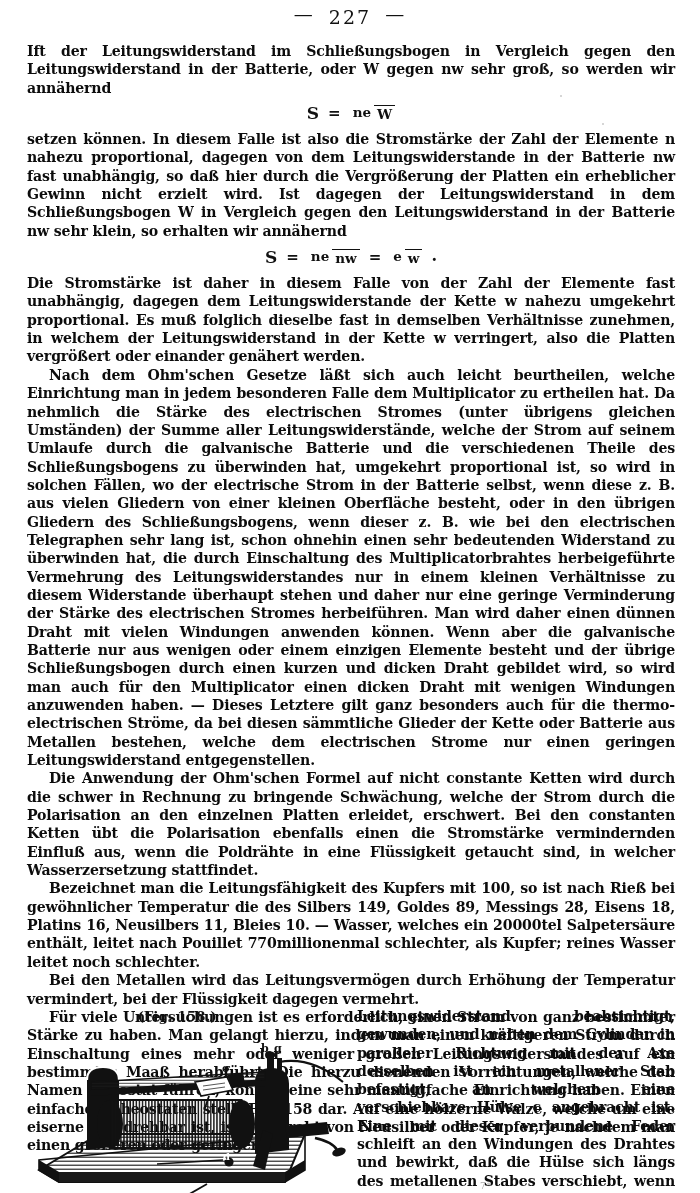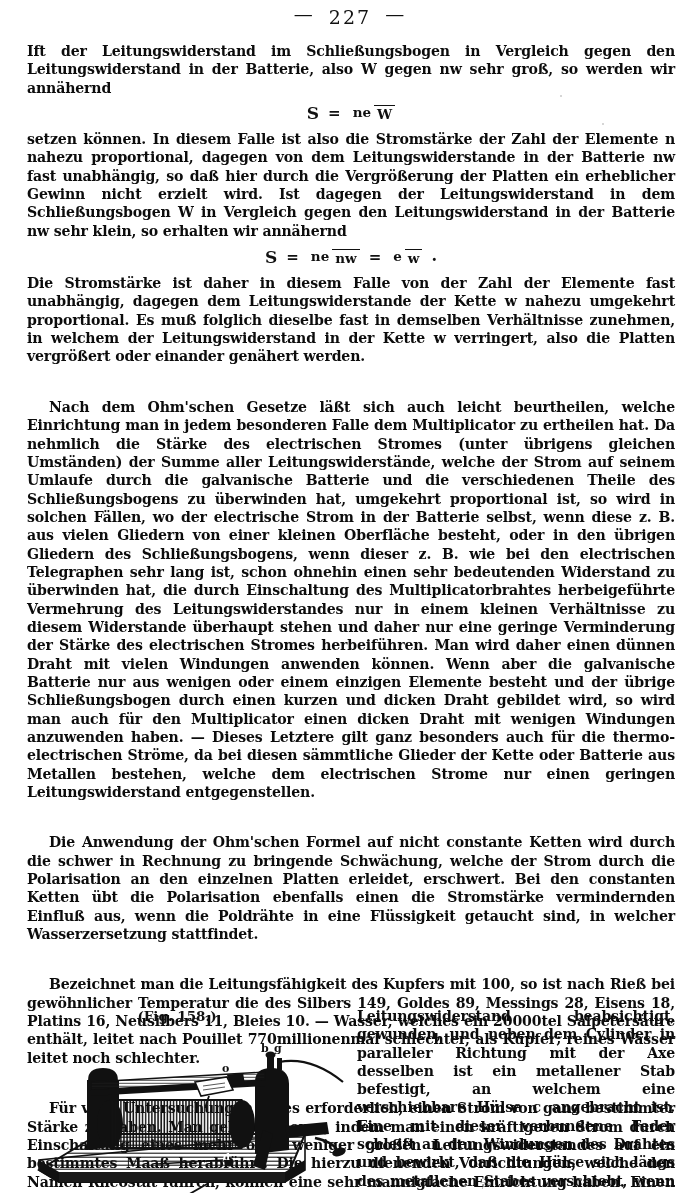--- a/index.html
+++ b/index.html
@@ -48,21 +48,21 @@
   .para {
     font-family: "DejaVu Serif", "Liberation Serif", serif;
     font-size: 14.1px;
     line-height: 18.35px;
     text-align: justify;
     text-justify: inter-word;
     margin: 0;
     color: #0c0c0c;
     -webkit-font-smoothing: none;
   }
-  .para.indent { text-indent: 22px; margin-top: 32px; }
+  .para.indent { text-indent: 22px; }
   .fraktur {
     
     font-family: "DejaVu Serif", "Liberation Serif", serif;
     font-weight: 600;
     font-style: normal;
     letter-spacing: -0.15px;
     transform: none;
   }
 
   
@@ -147,21 +147,21 @@
 <body>
 
 <div class="page">
 
   <div class="folio">
     <span class="dash">—</span><span>227</span><span class="dash">—</span>
   </div>
 
   <div class="body-col">
 
-    <p class="para fraktur">Ift der Leitungswiderstand im Schließungsbogen in Vergleich gegen den Leitungswiderstand in der Batterie, also W gegen nw sehr groß, so werden wir annähernd</p>
+    <p class="para fraktur">Ift der Leitungswiderstand im Schließungsbogen in Vergleich gegen den Leitungswiderstand in der Batterie, oder W gegen nw sehr groß, so werden wir annähernd</p>
 
     <div class="formula">
       <span class="fr-row">
         <span class="fr-sym">S</span>
         <span class="fr-eq">=</span>
         <span class="frac">
           <span class="num">ne</span>
           <span class="den">W</span>
         </span>
       </span>
@@ -183,20 +183,21 @@
           <span class="den">w</span>
         </span>
         <span class="fr-dot">.</span>
       </span>
     </div>
 
     <p class="para fraktur">Die Stromstärke ist daher in diesem Falle von der Zahl der Elemente fast unabhängig, dagegen dem Leitungswiderstande der Kette w nahezu umgekehrt proportional. Es muß folglich dieselbe fast in demselben Verhältnisse zunehmen, in welchem der Leitungswiderstand in der Kette w verringert, also die Platten vergrößert oder einander genähert werden.</p>
     <p class="para fraktur indent">Nach dem Ohm'schen Gesetze läßt sich auch leicht beurtheilen, welche Einrichtung man in jedem besonderen Falle dem Multiplicator zu ertheilen hat. Da nehmlich die Stärke des electrischen Stromes (unter übrigens gleichen Umständen) der Summe aller Leitungswiderstände, welche der Strom auf seinem Umlaufe durch die galvanische Batterie und die verschiedenen Theile des Schließungsbogens zu überwinden hat, umgekehrt proportional ist, so wird in solchen Fällen, wo der electrische Strom in der Batterie selbst, wenn diese z. B. aus vielen Gliedern von einer kleinen Oberfläche besteht, oder in den übrigen Gliedern des Schließungsbogens, wenn dieser z. B. wie bei den electrischen Telegraphen sehr lang ist, schon ohnehin einen sehr bedeutenden Widerstand zu überwinden hat, die durch Einschaltung des Multiplicatorbrahtes herbeigeführte Vermehrung des Leitungswiderstandes nur in einem kleinen Verhältnisse zu diesem Widerstande überhaupt stehen und daher nur eine geringe Verminderung der Stärke des electrischen Stromes herbeiführen. Man wird daher einen dünnen Draht mit vielen Windungen anwenden können. Wenn aber die galvanische Batterie nur aus wenigen oder einem einzigen Elemente besteht und der übrige Schließungsbogen durch einen kurzen und dicken Draht gebildet wird, so wird man auch für den Multiplicator einen dicken Draht mit wenigen Windungen anzuwenden haben. — Dieses Letztere gilt ganz besonders auch für die thermo-electrischen Ströme, da bei diesen sämmtliche Glieder der Kette oder Batterie aus Metallen bestehen, welche dem electrischen Strome nur einen geringen Leitungswiderstand entgegenstellen.</p>
     <p class="para fraktur indent">Die Anwendung der Ohm'schen Formel auf nicht constante Ketten wird durch die schwer in Rechnung zu bringende Schwächung, welche der Strom durch die Polarisation an den einzelnen Platten erleidet, erschwert. Bei den constanten Ketten übt die Polarisation ebenfalls einen die Stromstärke vermindernden Einfluß aus, wenn die Poldrähte in eine Flüssigkeit getaucht sind, in welcher Wasserzersetzung stattfindet.</p>
     <p class="para fraktur indent">Bezeichnet man die Leitungsfähigkeit des Kupfers mit 100, so ist nach Rieß bei gewöhnlicher Temperatur die des Silbers 149, Goldes 89, Messings 28, Eisens 18, Platins 16, Neusilbers 11, Bleies 10. — Wasser, welches ein 20000tel Salpetersäure enthält, leitet nach Pouillet 770millionenmal schlechter, als Kupfer; reines Wasser leitet noch schlechter.</p>
+    <p class="para fraktur indent">Bei den Metallen wird das Leitungsvermögen durch Erhöhung der Temperatur vermindert, bei der Flüssigkeit dagegen vermehrt.</p>
     <p class="para fraktur indent">Für viele Untersuchungen ist es erforderlich, einen Strom von ganz bestimmter Stärke zu haben. Man gelangt hierzu, indem man einen kräftigeren Strom durch Einschaltung eines mehr oder weniger großen Leitungswiderstandes auf ein bestimmtes Maaß herabführt. Die hierzu dienenden Vorrichtungen, welche den Namen Rheostat führen, können eine sehr mannigfache Einrichtung haben. Einen einfachen Rheostaten stellt Fig. 158 dar. Auf eine hölzerne Walze, welche um eine eiserne Axe drehbar ist, ist ein Draht von Neusilber oder Kupfer, je nachdem man einen größeren oder geringeren</p>
   </div>
 
   <div class="bottom">
 
     <div class="fig-block">
       <div class="fig-caption">(Fig. 158.)</div>
 
       <svg class="fig-art" viewBox="0 0 330 160">
         <defs>

